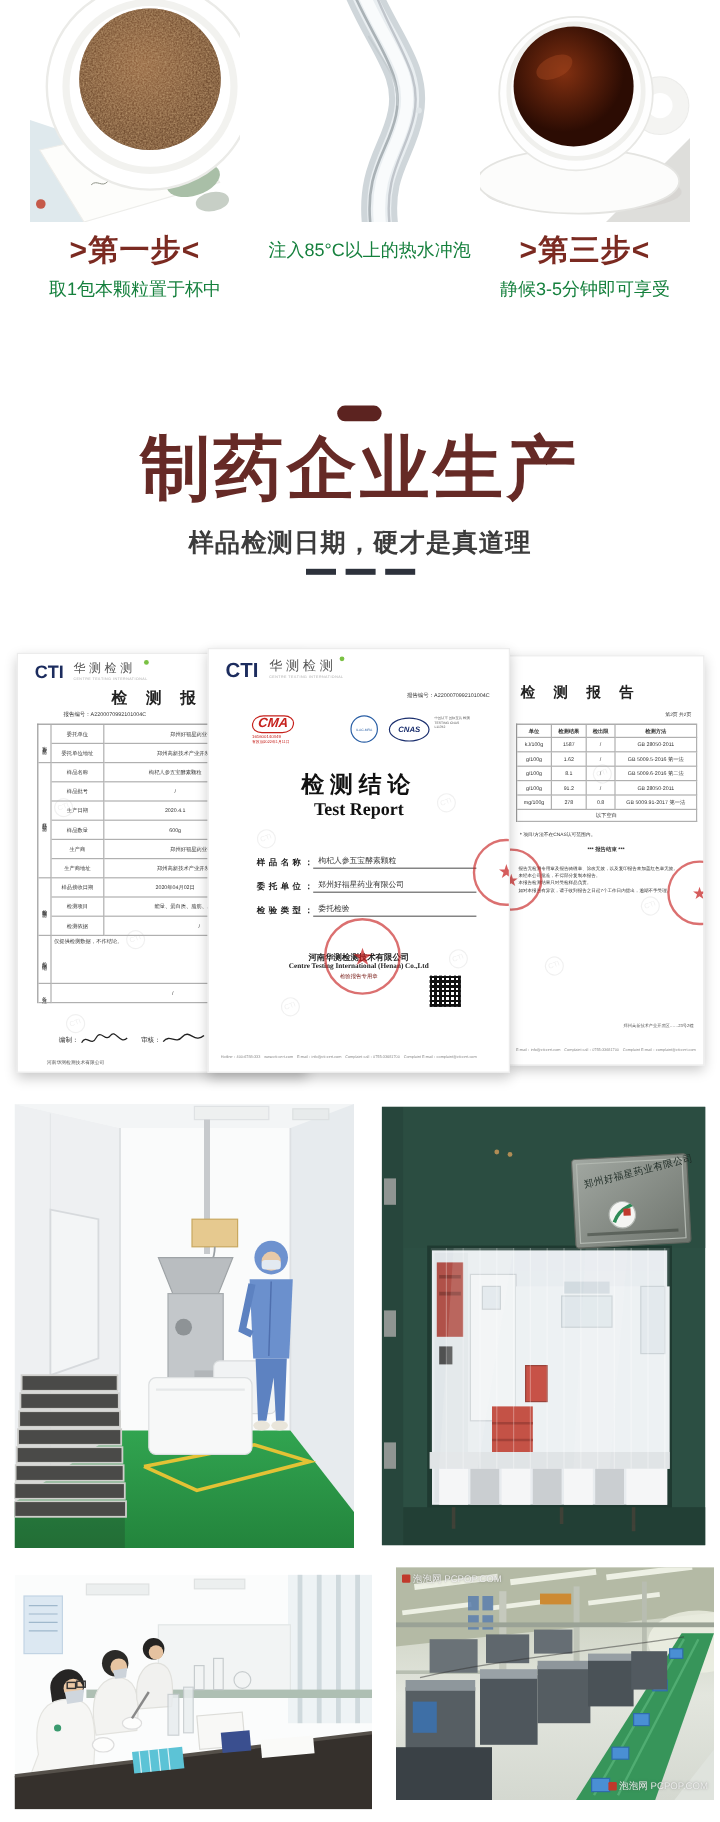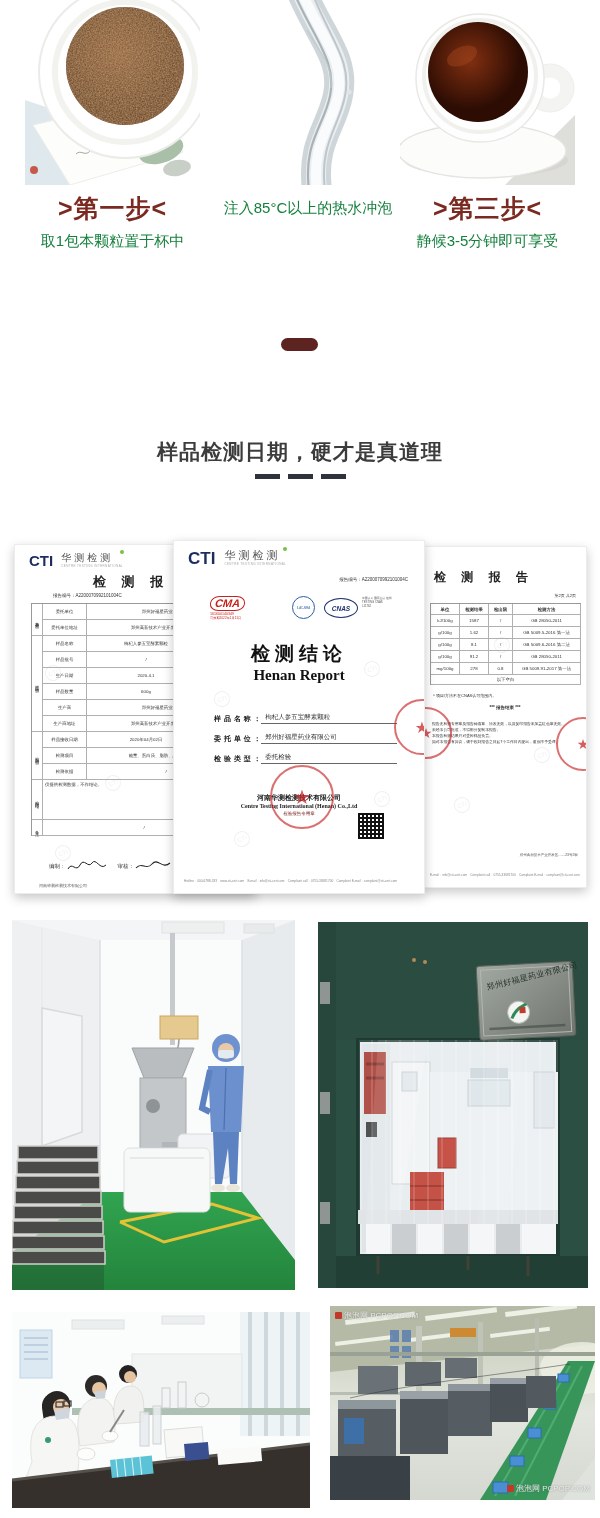--- a/index.html
+++ b/index.html
@@ -124,20 +124,21 @@
   </div>
   <div class="abs" style="left:218px;top:192px;width:180px">
     <p class="step-desc" style="margin-top:7px">注入85°C以上的热水冲泡</p>
   </div>
   <div class="abs" style="left:400px;top:192px;width:175px">
     <h3 class="step-title">&gt;第三步&lt;</h3>
     <p class="step-desc" style="margin-top:7px">静候3-5分钟即可享受</p>
   </div>
 
   <div class="head-dash" style="left:281px;top:338px;width:37px;height:13px"></div>
+  <h1 class="main-title" style="top:352px">制药企业生产</h1>
   <p class="sub-title" style="top:438px">样品检测日期，硬才是真道理</p>
   <div class="tri-dash" style="top:474px">
       <i></i>
       <i></i>
       <i></i>
     </div>
 
   <div class="cert-page" style="left:14px;top:544px;width:240px;height:348px;z-index:1">
     <span class="wm" style="left:30px;top:120px">CTI</span>
     <span class="wm" style="left:90px;top:230px">CTI</span>
@@ -314,21 +315,21 @@
     <div class="abs" style="left:36px;top:52px">
       <span class="cma-box">CMA</span>
       <div style="font-size:3.6px;color:#c6211c;margin-top:1px">161600140349</div>
       <div style="font-size:3.2px;color:#c6211c">有效期2022年1月11日</div>
     </div>
     <div class="abs" style="left:118px;top:55px;width:21px;height:21px;border:1.4px solid #2a5fa5;border-radius:50%;display:flex;align-items:center;justify-content:center;font-size:2.8px;color:#2a5fa5">ILAC-MRA</div>
     <div class="abs" style="left:150px;top:57px;width:32px;height:18px;border:1.8px solid #1b2f6e;border-radius:50%;display:flex;align-items:center;justify-content:center;font-size:6.5px;font-weight:bold;font-style:italic;color:#1b2f6e">CNAS</div>
     <div class="abs" style="left:188px;top:55px;width:30px;font-size:2.8px;color:#555;line-height:1.5">中国认可 国际互认 检测 TESTING CNAS L11762</div>
 
     <div class="abs" style="left:0;top:100px;width:250px;text-align:center;font-size:19px;font-weight:bold;letter-spacing:5px;color:#111">检测结论</div>
-    <div class="abs" style="left:0;top:126px;width:250px;text-align:center;font-size:15px;font-weight:bold;font-family:'Liberation Serif',serif;color:#111">Henan Report</div>
+    <div class="abs" style="left:0;top:126px;width:250px;text-align:center;font-size:15px;font-weight:bold;font-family:'Liberation Serif',serif;color:#111">Test Report</div>
 
     <div class="field-row" style="left:40px;top:172px">
       <span class="field-label">样 品 名 称 ：</span>
         <span class="field-value">枸杞人参五宝酵素颗粒</span>
     </div>
     <div class="field-row" style="left:40px;top:192px">
       <span class="field-label">委 托 单 位 ：</span>
         <span class="field-value">郑州好福星药业有限公司</span>
     </div>
     <div class="field-row" style="left:40px;top:212px">

